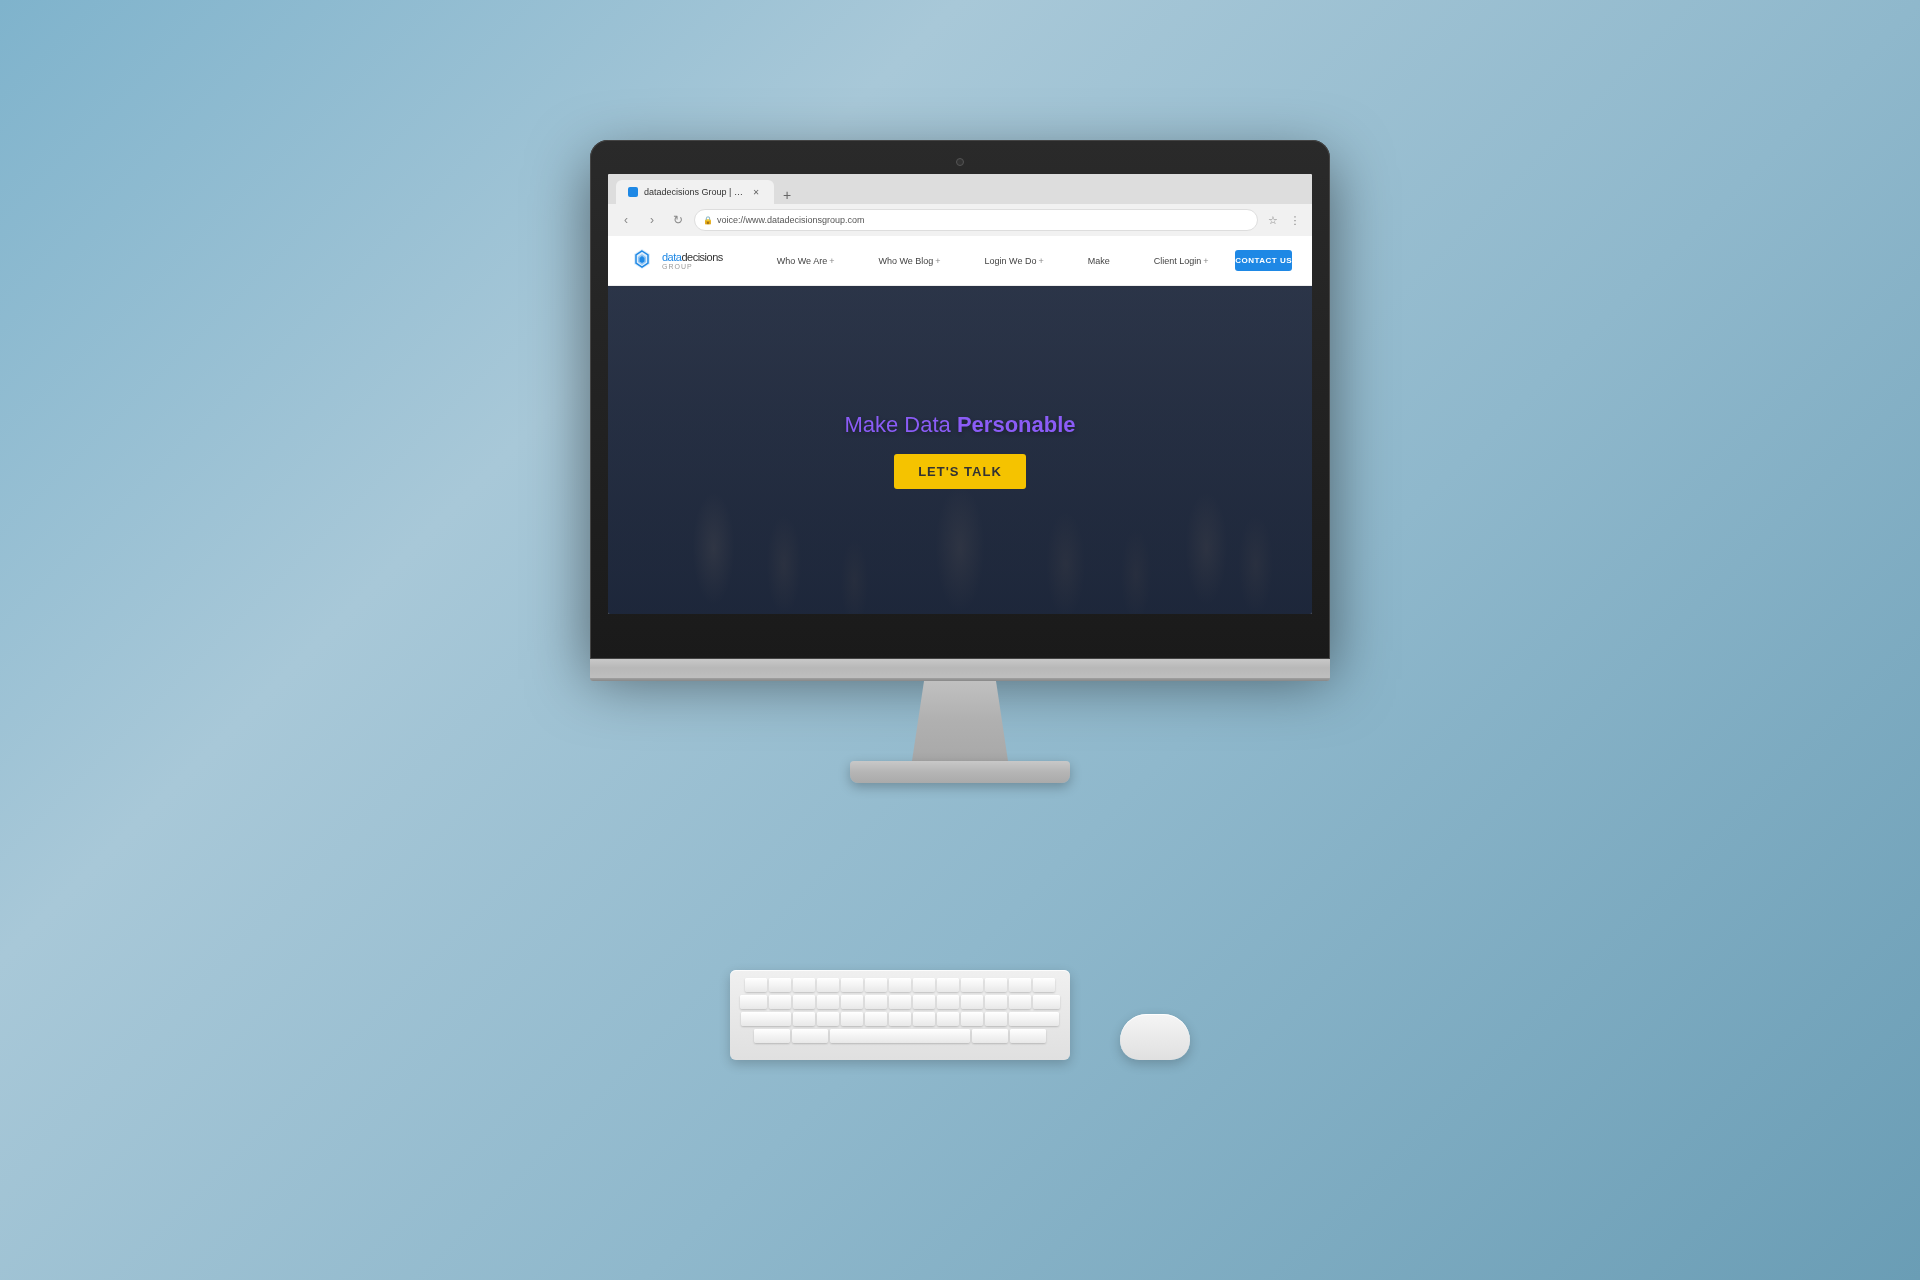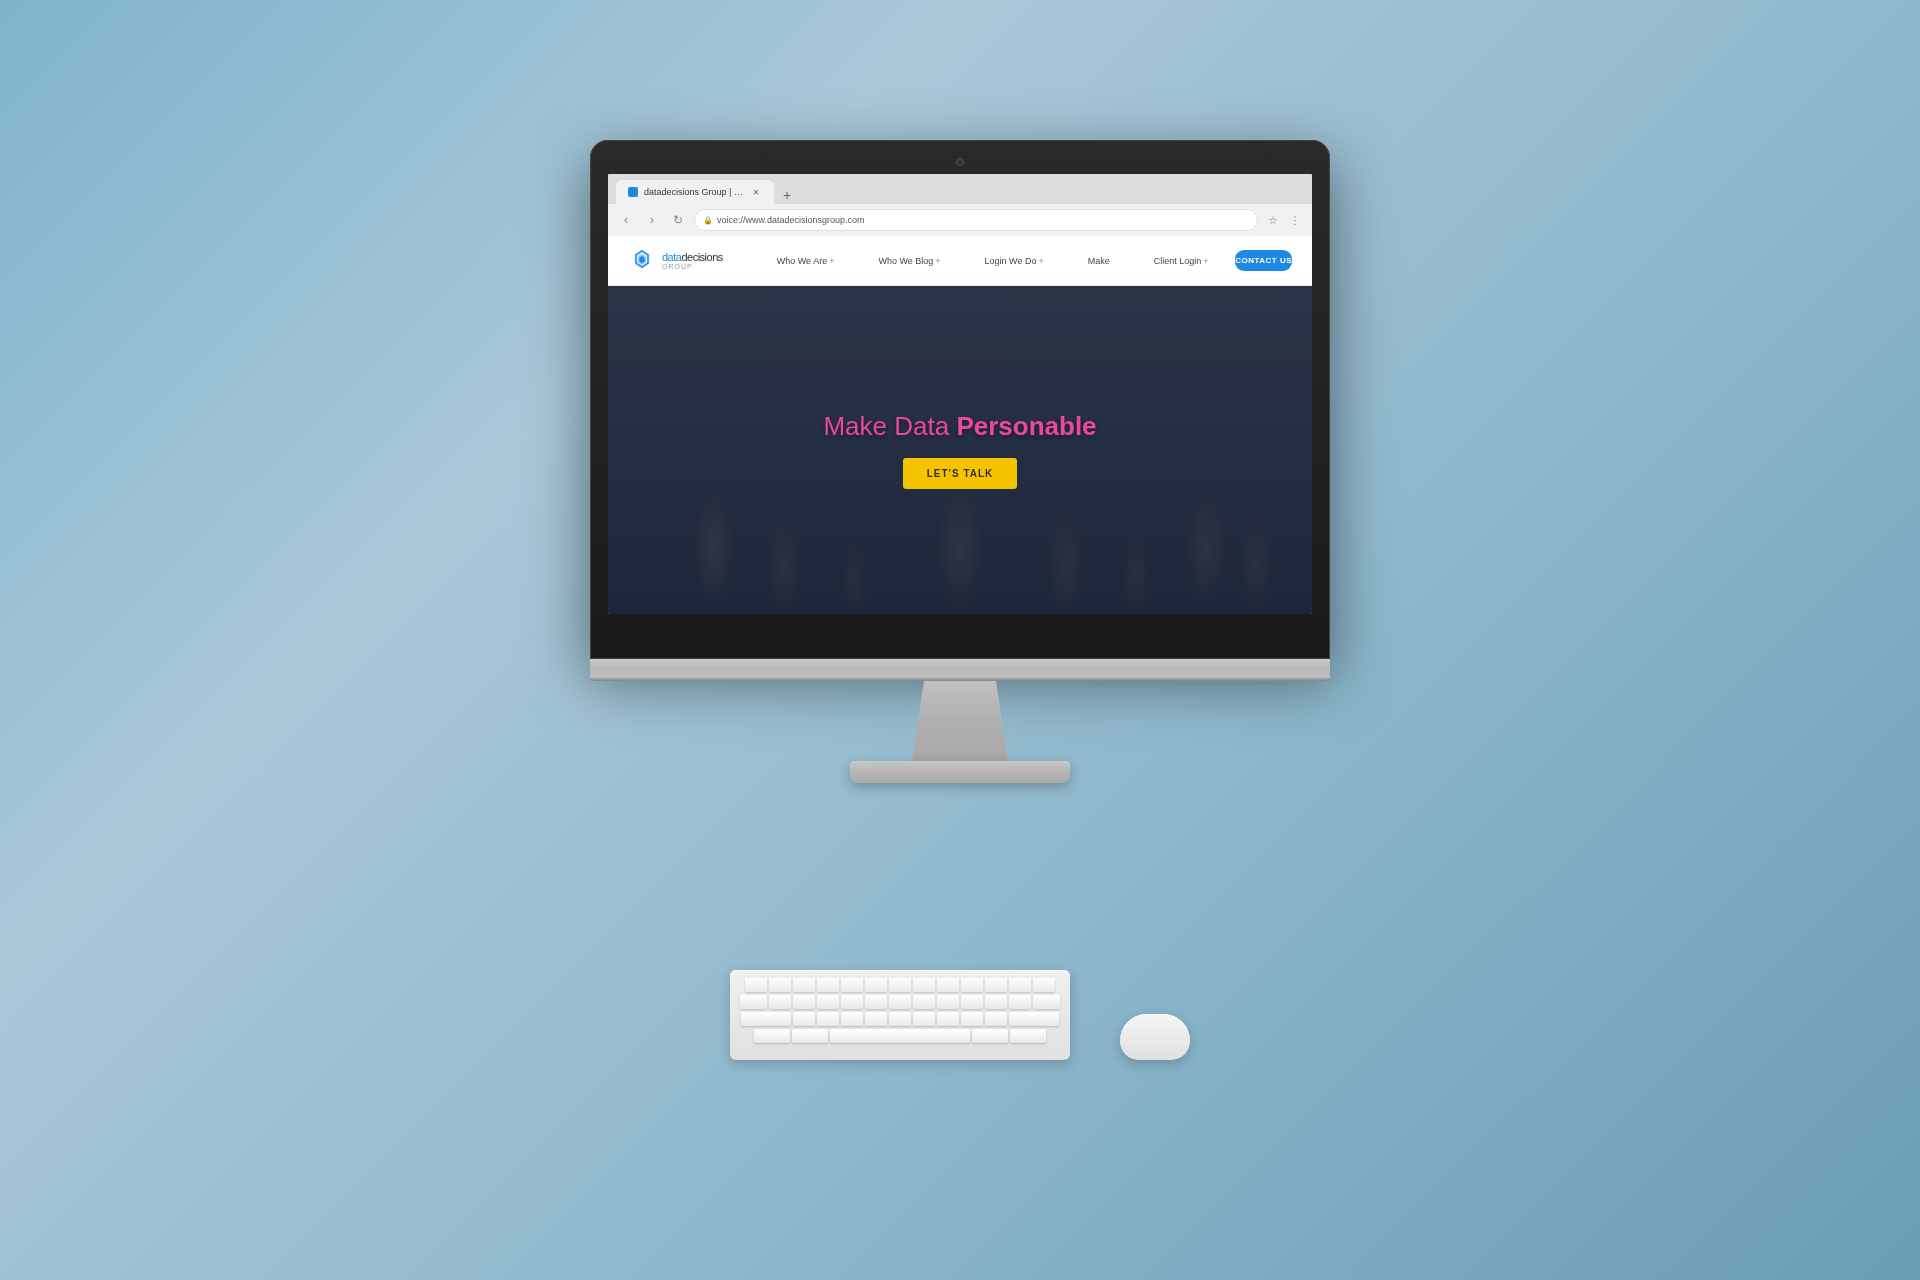--- a/index.html
+++ b/index.html
@@ -255,21 +255,21 @@
       align-items: center;
       gap: 8px;
     }
 
     .contact-btn {
       background: #1e88e5;
       color: #fff;
       font-size: 8px;
       font-weight: 700;
       padding: 6px 0;
-      border-radius: 9px;
+      border-radius: 3px;
       cursor: pointer;
       white-space: nowrap;
       letter-spacing: 0.5px;
     }
 
     
     .hero {
       position: relative;
       height: calc(378px - 50px);
       overflow: hidden;
@@ -317,22 +317,22 @@
 
     .hero-content {
       position: relative;
       z-index: 2;
       text-align: center;
       padding: 0 20px;
       max-width: 500px;
     }
 
     .hero-title {
-      font-size: 26px;
-      color: #ec4899;
+      font-size: 22px;
+      color: #8b5cf6;
       margin-bottom: 16px;
       font-weight: 400;
       text-shadow: 0 2px 4px rgba(0,0,0,0.3);
     }
 
     .hero-title strong {
       font-weight: 800;
     }
 
     .hero-subtitle {
@@ -340,21 +340,21 @@
       color: rgba(255,255,255,0.9);
       line-height: 1.6;
       margin-bottom: 20px;
       text-shadow: 0 1px 2px rgba(0,0,0,0.3);
     }
 
     .hero-cta {
       display: inline-block;
       background: #f5c300;
       color: #333;
-      font-size: 10px;
+      font-size: 13px;
       font-weight: 700;
       padding: 10px 24px;
       border-radius: 3px;
       cursor: pointer;
       letter-spacing: 1px;
       text-transform: uppercase;
     }
 
     
     .imac-chin {

